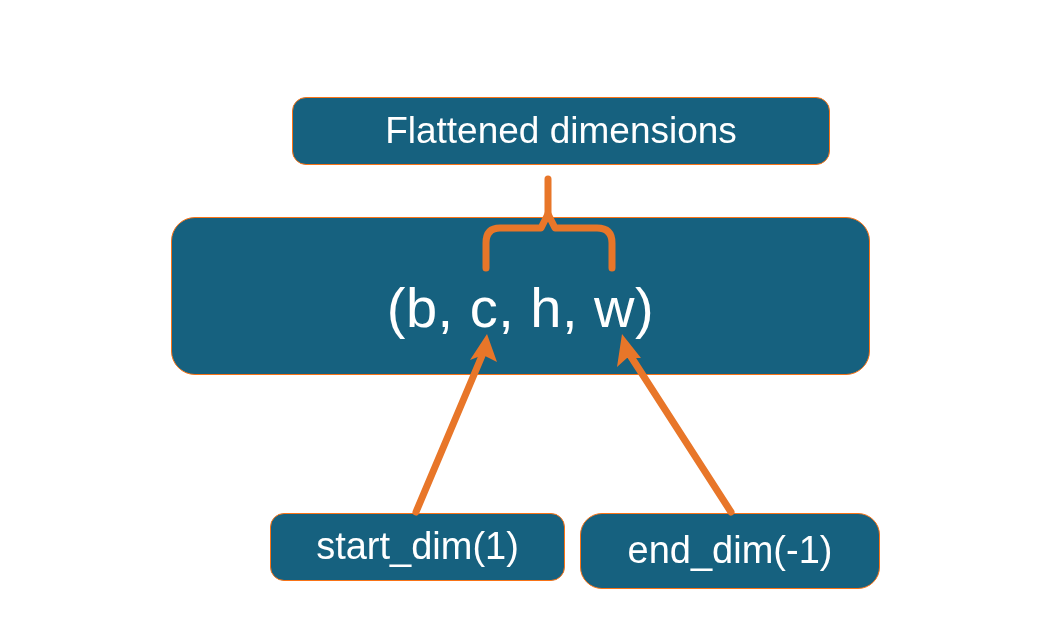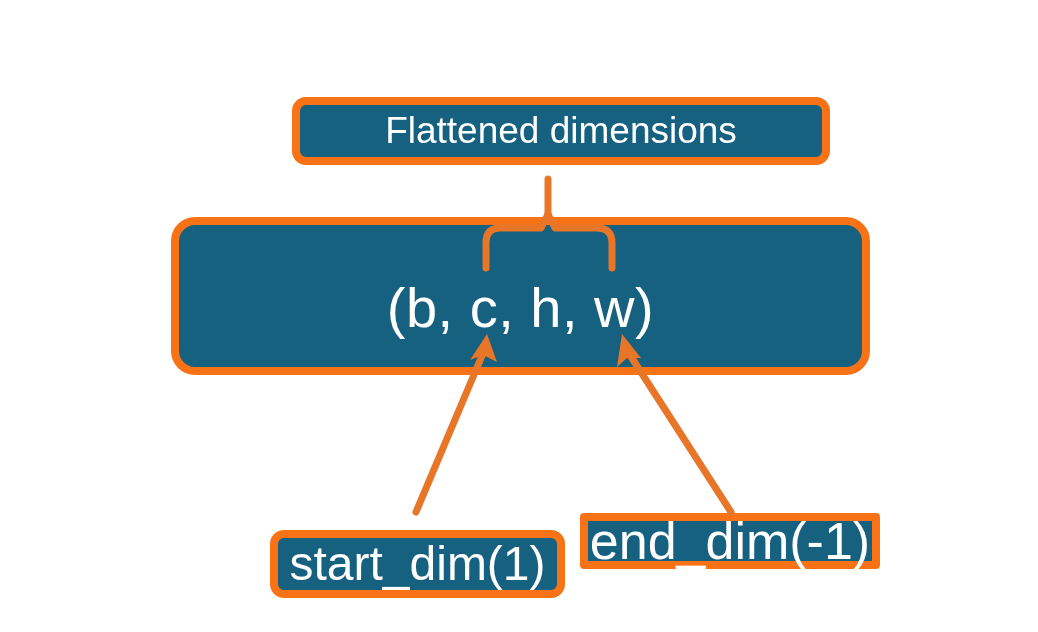--- a/index.html
+++ b/index.html
@@ -15,21 +15,21 @@
     width: 1038px;
     height: 632px;
     background: #ffffff;
     overflow: hidden;
   }
 
   .node {
     position: absolute;
     box-sizing: border-box;
     background: #16617f;
-    border: 8px solid #f97316;
+    border: 1px solid #f97316;
     display: flex;
     align-items: center;
     justify-content: center;
     color: #ffffff;
     text-align: center;
     line-height: 1.05;
     user-select: none;
   }
 
   
@@ -58,32 +58,31 @@
     top: 12px;
   }
 
   
   #box-start-dim {
     left: 270px;
     top: 513px;
     width: 295px;
     height: 68px;
     border-radius: 14px;
-    font-size: 48px;
-    margin-top: 17px;
+    font-size: 38px;
   }
 
   
   #box-end-dim {
     left: 580px;
     top: 513px;
     width: 300px;
-    height: 56px;
-    border-radius: 4px;
-    font-size: 52px;
+    height: 76px;
+    border-radius: 22px;
+    font-size: 38px;
   }
 
   #overlay {
     position: absolute;
     left: 0;
     top: 0;
     width: 1038px;
     height: 632px;
     pointer-events: none;
   }

